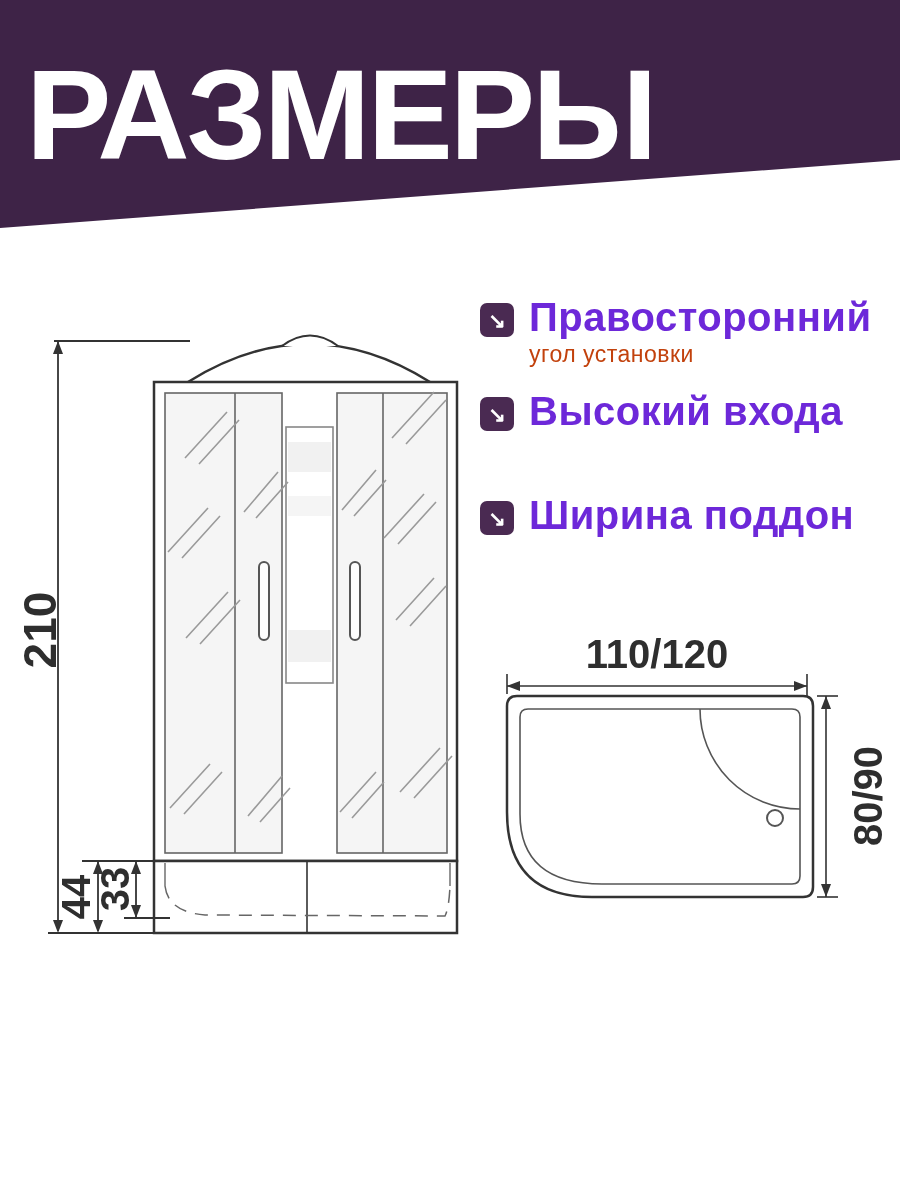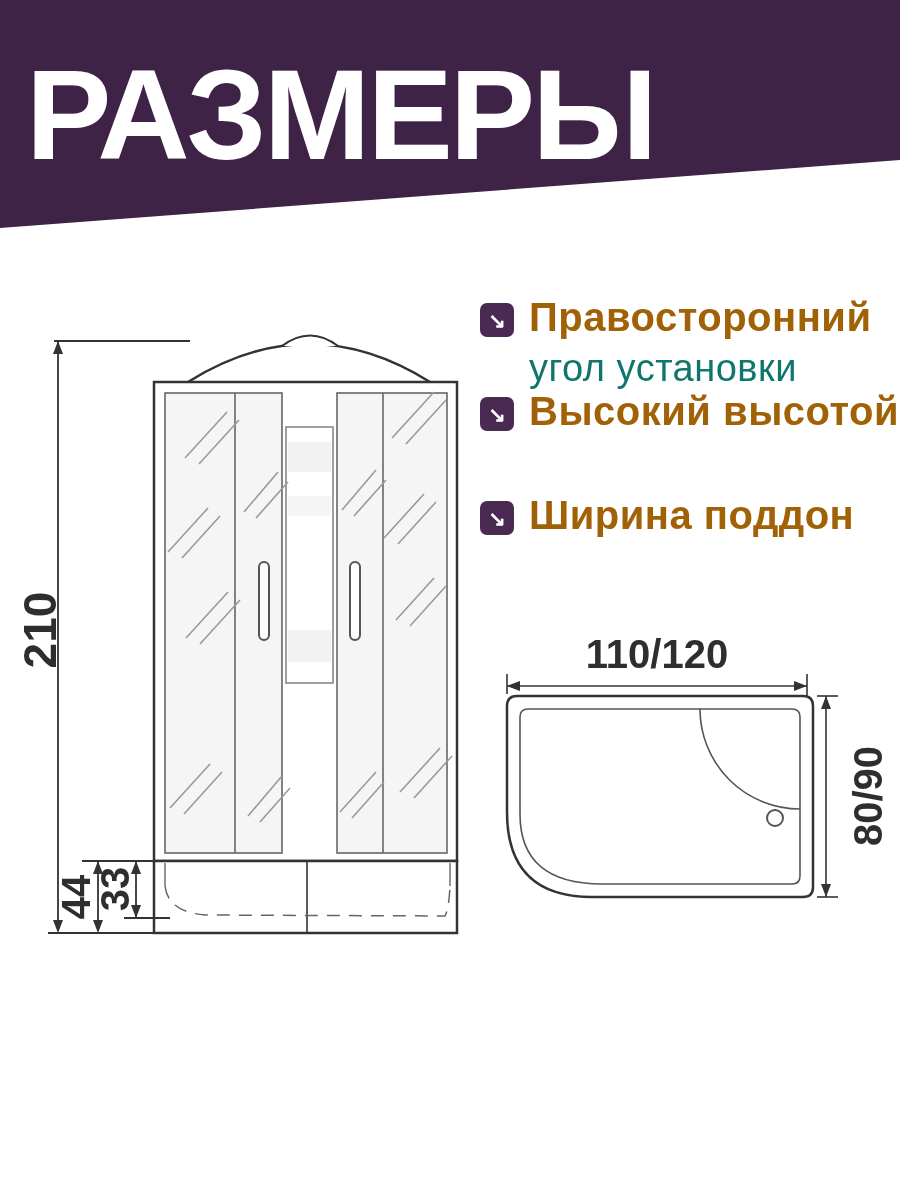--- a/index.html
+++ b/index.html
@@ -22,25 +22,25 @@
   }
   
   .feature{position:absolute;left:480px;display:flex;align-items:flex-start;gap:15px;}
   .f1{top:296px;} .f2{top:390px;} .f3{top:494px;}
   .feat-icon{
     flex:0 0 auto;width:34px;height:34px;margin-top:7px;background:#4A2A52;border-radius:7px;
     color:#ffffff;display:flex;align-items:center;justify-content:center;
     font-size:21px;font-weight:bold;line-height:1;
   }
   .feat-title{
-    font-size:40px;font-weight:bold;color:#a16207;line-height:1.08;
+    font-size:40px;font-weight:bold;color:#6d28d9;line-height:1.08;
     letter-spacing:0.5px;white-space:nowrap;
   }
   .feat-sub{
-    font-size:38px;color:#0f766e;line-height:1.15;margin-top:8px;
+    font-size:23px;color:#c2410c;line-height:1.15;margin-top:2px;
     letter-spacing:0.5px;white-space:nowrap;
   }
   
   .front-view{position:absolute;left:20px;top:330px;width:450px;height:620px;}
   .top-view{position:absolute;left:470px;top:620px;width:430px;height:300px;}
   svg text{font-family:"Liberation Sans",sans-serif;font-weight:bold;fill:#2E2E2E;}
   
   .brand{
     position:absolute;left:428px;top:1049px;color:#ffffff;
     font-size:104px;font-weight:bold;letter-spacing:8px;line-height:1;white-space:nowrap;
@@ -61,21 +61,21 @@
   <div class="feature f1">
     <div class="feat-icon">↘</div>
     <div>
       <div class="feat-title">Правосторонний</div>
       <div class="feat-sub">угол установки</div>
     </div>
   </div>
   <div class="feature f2">
     <div class="feat-icon">↘</div>
     <div>
-      <div class="feat-title">Высокий высотой</div>
+      <div class="feat-title">Высокий входа</div>
     </div>
   </div>
   <div class="feature f3">
     <div class="feat-icon">↘</div>
     <div>
       <div class="feat-title">Ширина поддон</div>
     </div>
   </div>
 
   <svg class="front-view" viewBox="0 0 450 620">

